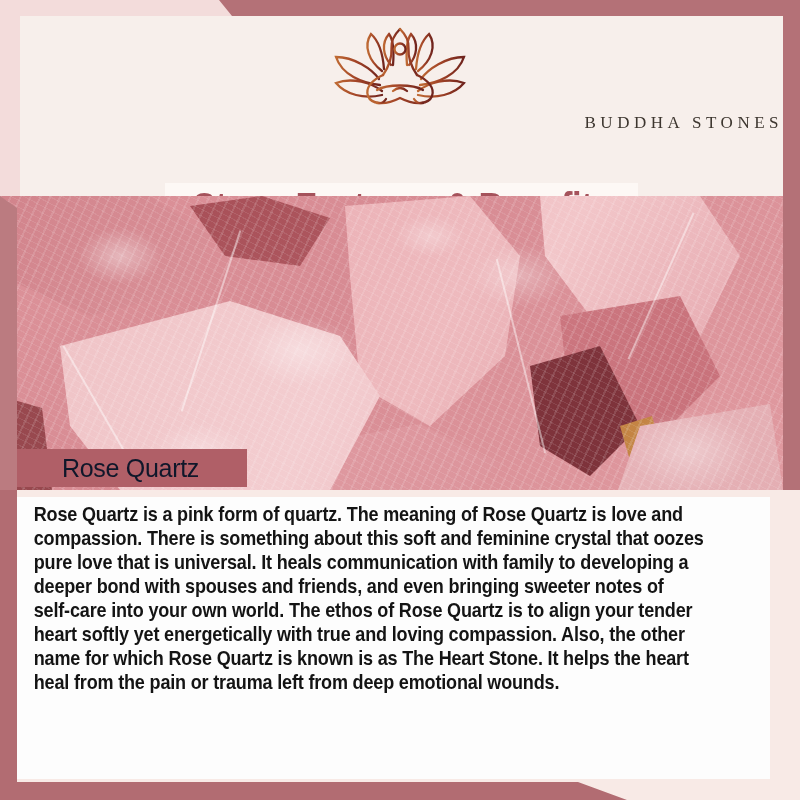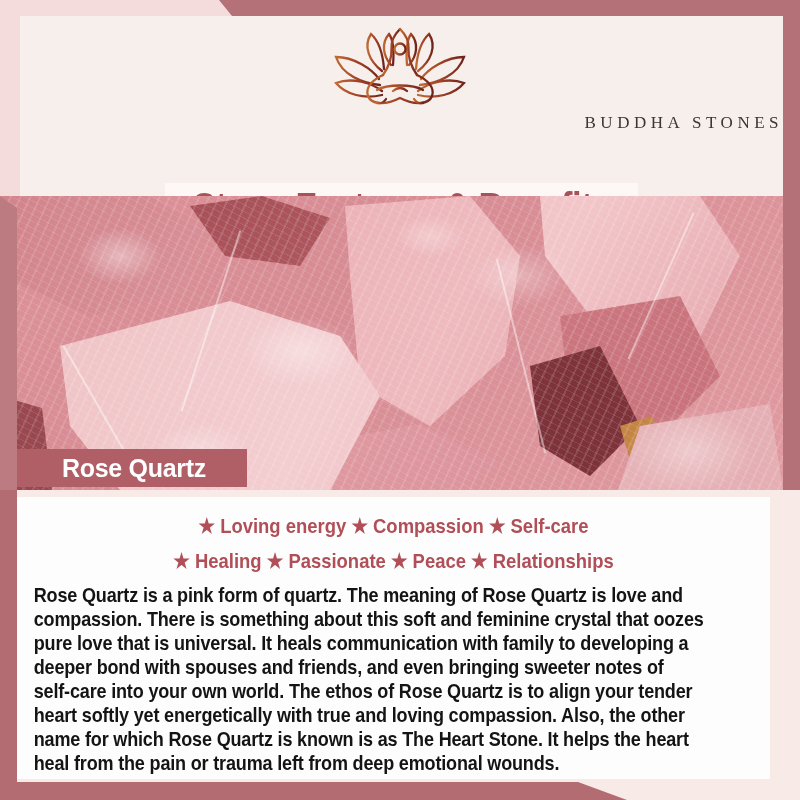--- a/index.html
+++ b/index.html
@@ -85,21 +85,21 @@
 
   .photo-left-accent{
     left:0;top:196px;width:17px;height:294px;background:#bb7b80;
     clip-path:polygon(0 0,17px 12px,17px 294px,0 294px);z-index:5;
   }
   .photo-label-banner{
     left:17px;top:449px;width:230px;height:38px;background:#b05f67;z-index:7;
     display:flex;align-items:center;
   }
   .photo-label-banner span{
-    font-size:25px;font-weight:bold;color:#ffffff;padding-left:45px;
+    font-size:25px;font-weight:normal;color:#0f172a;padding-left:45px;
     letter-spacing:-.3px;
   }
 
   
   .lower-bg{left:0;top:490px;width:800px;height:310px;background:#f8eae6;z-index:1;}
   .content-panel{
     left:17px;top:497px;width:753px;height:282px;background:#fdfdfd;z-index:8;
   }
   .features{margin-top:11px;text-align:center;}
   .feature-line{
@@ -180,24 +180,20 @@
 <div class="abs lower-bg"></div>
 <div class="abs photo-left-accent"></div>
 
 <div class="abs photo-label-banner">
   <span>Rose Quartz</span>
 </div>
 
 <div class="abs frame-bottom-left"></div>
 
 <div class="abs content-panel">
-  <div class="features">
-    <div class="feature-line">★ Loving energy  ★ Compassion  ★ Self-care</div>
-    <div class="feature-line">★ Healing  ★ Passionate  ★ Peace  ★ Relationships</div>
-  </div>
   <div class="description">Rose Quartz is a pink form of quartz. The meaning of Rose Quartz is love and
 compassion. There is something about this soft and feminine crystal that oozes
 pure love that is universal. It heals communication with family to developing a
 deeper bond with spouses and friends, and even bringing sweeter notes of
 self-care into your own world. The ethos of Rose Quartz is to align your tender
 heart softly yet energetically with true and loving compassion. Also, the other
 name for which Rose Quartz is known is as The Heart Stone. It helps the heart
 heal from the pain or trauma left from deep emotional wounds.</div>
 </div>
 

